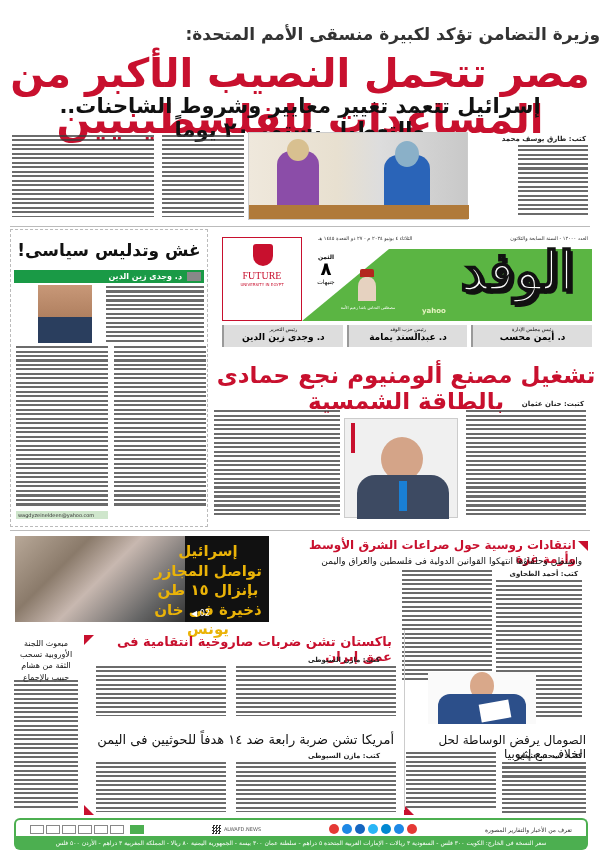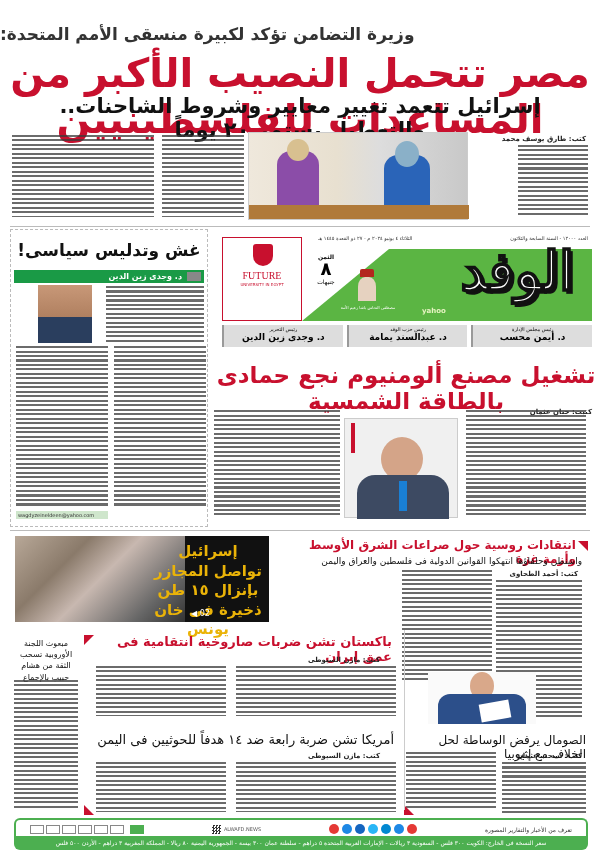--- a/index.html
+++ b/index.html
@@ -1,18 +1,18 @@
 <!DOCTYPE html>
 <html><head>
 <meta charset="utf-8">
 <style>
 *{box-sizing:border-box;margin:0;padding:0}
 body{width:600px;height:864px;background:#fff;font-family:"DejaVu Sans",sans-serif;position:relative;overflow:hidden;direction:rtl}
 .abs{position:absolute}
-.kicker{top:24px;left:0;width:600px;text-align:left;font-size:17px;font-weight:bold;color:#333;font-family:"DejaVu Sans",sans-serif}
+.kicker{top:24px;left:0;width:600px;text-align:right;font-size:17px;font-weight:bold;color:#333;font-family:"DejaVu Sans",sans-serif}
 .main-head{top:50px;left:0;width:600px;text-align:center;font-size:40px;font-weight:bold;color:#c8102e;letter-spacing:-1px}
 .sub-head{top:94px;left:10px;width:580px;text-align:center;font-size:21px;font-weight:bold;color:#111}
 .txt{background:repeating-linear-gradient(to bottom,#3a3a3a 0,#3a3a3a 2px,transparent 2px,transparent 4.5px);opacity:.75}
 .photo{border:1px solid #ccc}
 .byline{font-size:7px;font-weight:bold;color:#222}
 .hr{background:#bbb;height:1px}
 .opinion-box{top:229px;left:10px;width:198px;height:298px;border:1px dashed #bbb}
 .op-title{top:240px;left:14px;width:190px;text-align:center;font-size:17px;font-weight:bold;color:#111}
 .op-bar{top:270px;left:14px;width:190px;height:13px;background:#1a9a46;color:#fff;font-size:8px;font-weight:bold;padding-right:22px;line-height:13px}
 .op-bar .dot{position:absolute;right:3px;top:2px;width:14px;height:9px;background:#888}
@@ -96,21 +96,21 @@
     <div style="position:absolute;left:0;top:44px;width:78px;text-align:center;font-size:4px;color:#c8102e;direction:ltr">UNIVERSITY IN EGYPT</div>
   </div>
 </div>
 <div class="abs staff">
   <div><small>رئيس مجلس الإدارة</small><span>د. أيمن محسب</span></div>
   <div><small>رئيس حزب الوفد</small><span>د. عبدالسند يمامة</span></div>
   <div><small>رئيس التحرير</small><span>د. وجدى زين الدين</span></div>
 </div>
 
 <div class="abs h2">تشغيل مصنع ألومنيوم نجع حمادى بالطاقة الشمسية</div>
-<div class="abs byline" style="top:400px;right:8px;margin-top:8px;">كتبت: حنان عثمان</div>
+<div class="abs byline" style="top:400px;right:16px;">كتبت: حنان عثمان</div>
 <div class="abs txt" style="top:410px;right:14px;width:120px;height:108px"></div>
 <div class="abs photo" style="top:418px;left:344px;width:114px;height:100px;background:#f0f0f0">
   <div style="position:absolute;left:6px;top:4px;width:4px;height:30px;background:#c8102e"></div>
   <div style="position:absolute;left:36px;top:18px;width:42px;height:44px;background:#d4a488;border-radius:50%"></div>
   <div style="position:absolute;left:12px;top:56px;width:92px;height:44px;background:#3d4a62;border-radius:18px 18px 0 0"></div>
   <div style="position:absolute;left:54px;top:62px;width:8px;height:30px;background:#1a7fd4"></div>
 </div>
 <div class="abs txt" style="top:410px;left:214px;width:126px;height:108px"></div>
 
 <div class="abs hr" style="top:530px;left:10px;width:580px"></div>

